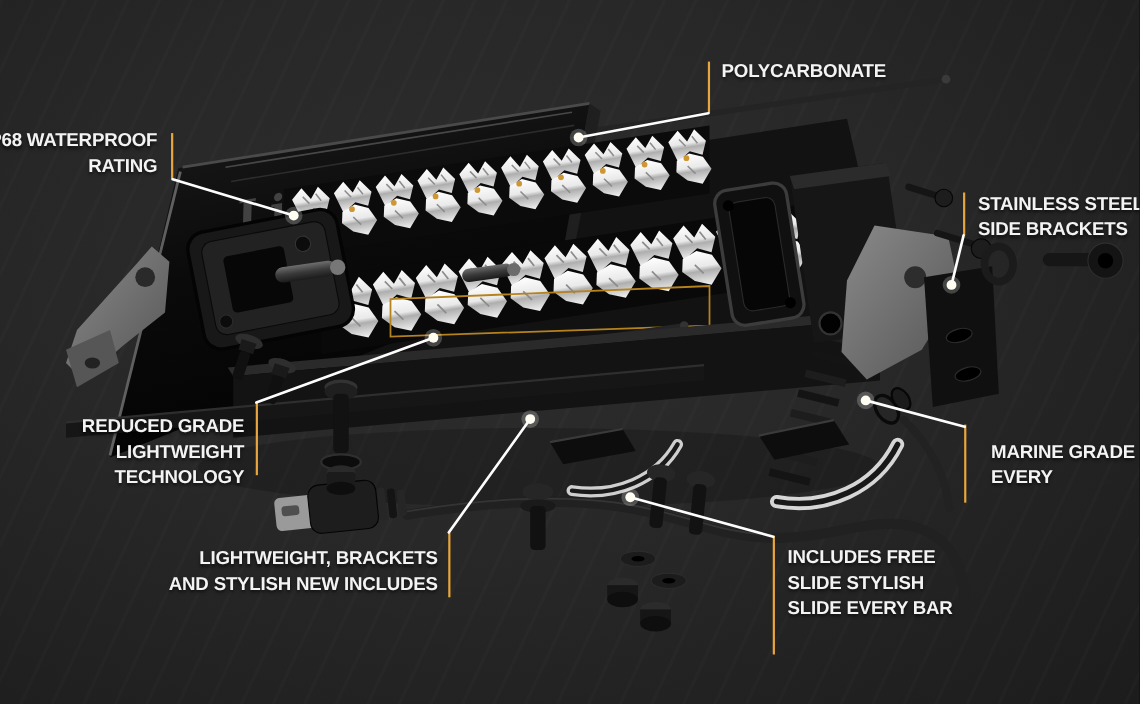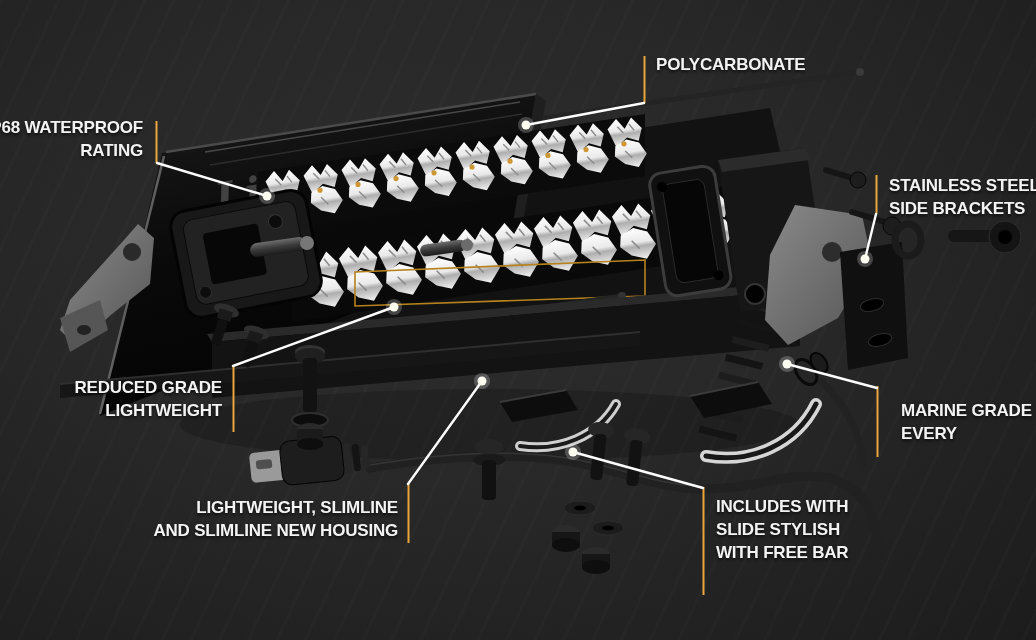--- a/index.html
+++ b/index.html
@@ -334,31 +334,32 @@
   </div>
 
   <div class="callout al-left" style="left:889px;top:174px;">
     <div>STAINLESS STEEL</div>
     <div>SIDE BRACKETS</div>
   </div>
 
   <div class="callout al-right" style="right:814px;top:376px;">
     <div>REDUCED GRADE</div>
     <div>LIGHTWEIGHT</div>
+    <div>TECHNOLOGY</div>
   </div>
 
   <div class="callout al-right" style="right:638px;top:496px;">
-    <div>LIGHTWEIGHT, SLIMLINE</div>
-    <div>AND SLIMLINE NEW HOUSING</div>
+    <div>LIGHTWEIGHT, BRACKETS</div>
+    <div>AND STYLISH NEW INCLUDES</div>
   </div>
 
   <div class="callout al-left" style="left:891px;top:399px;margin-left:10px;">
     <div>MARINE GRADE</div>
     <div>EVERY</div>
   </div>
 
   <div class="callout al-left" style="left:716px;top:495px;">
-    <div>INCLUDES WITH</div>
+    <div>INCLUDES FREE</div>
     <div>SLIDE STYLISH</div>
-    <div>WITH FREE BAR</div>
+    <div>SLIDE EVERY BAR</div>
   </div>
 
 </div>
 
 </body></html>

